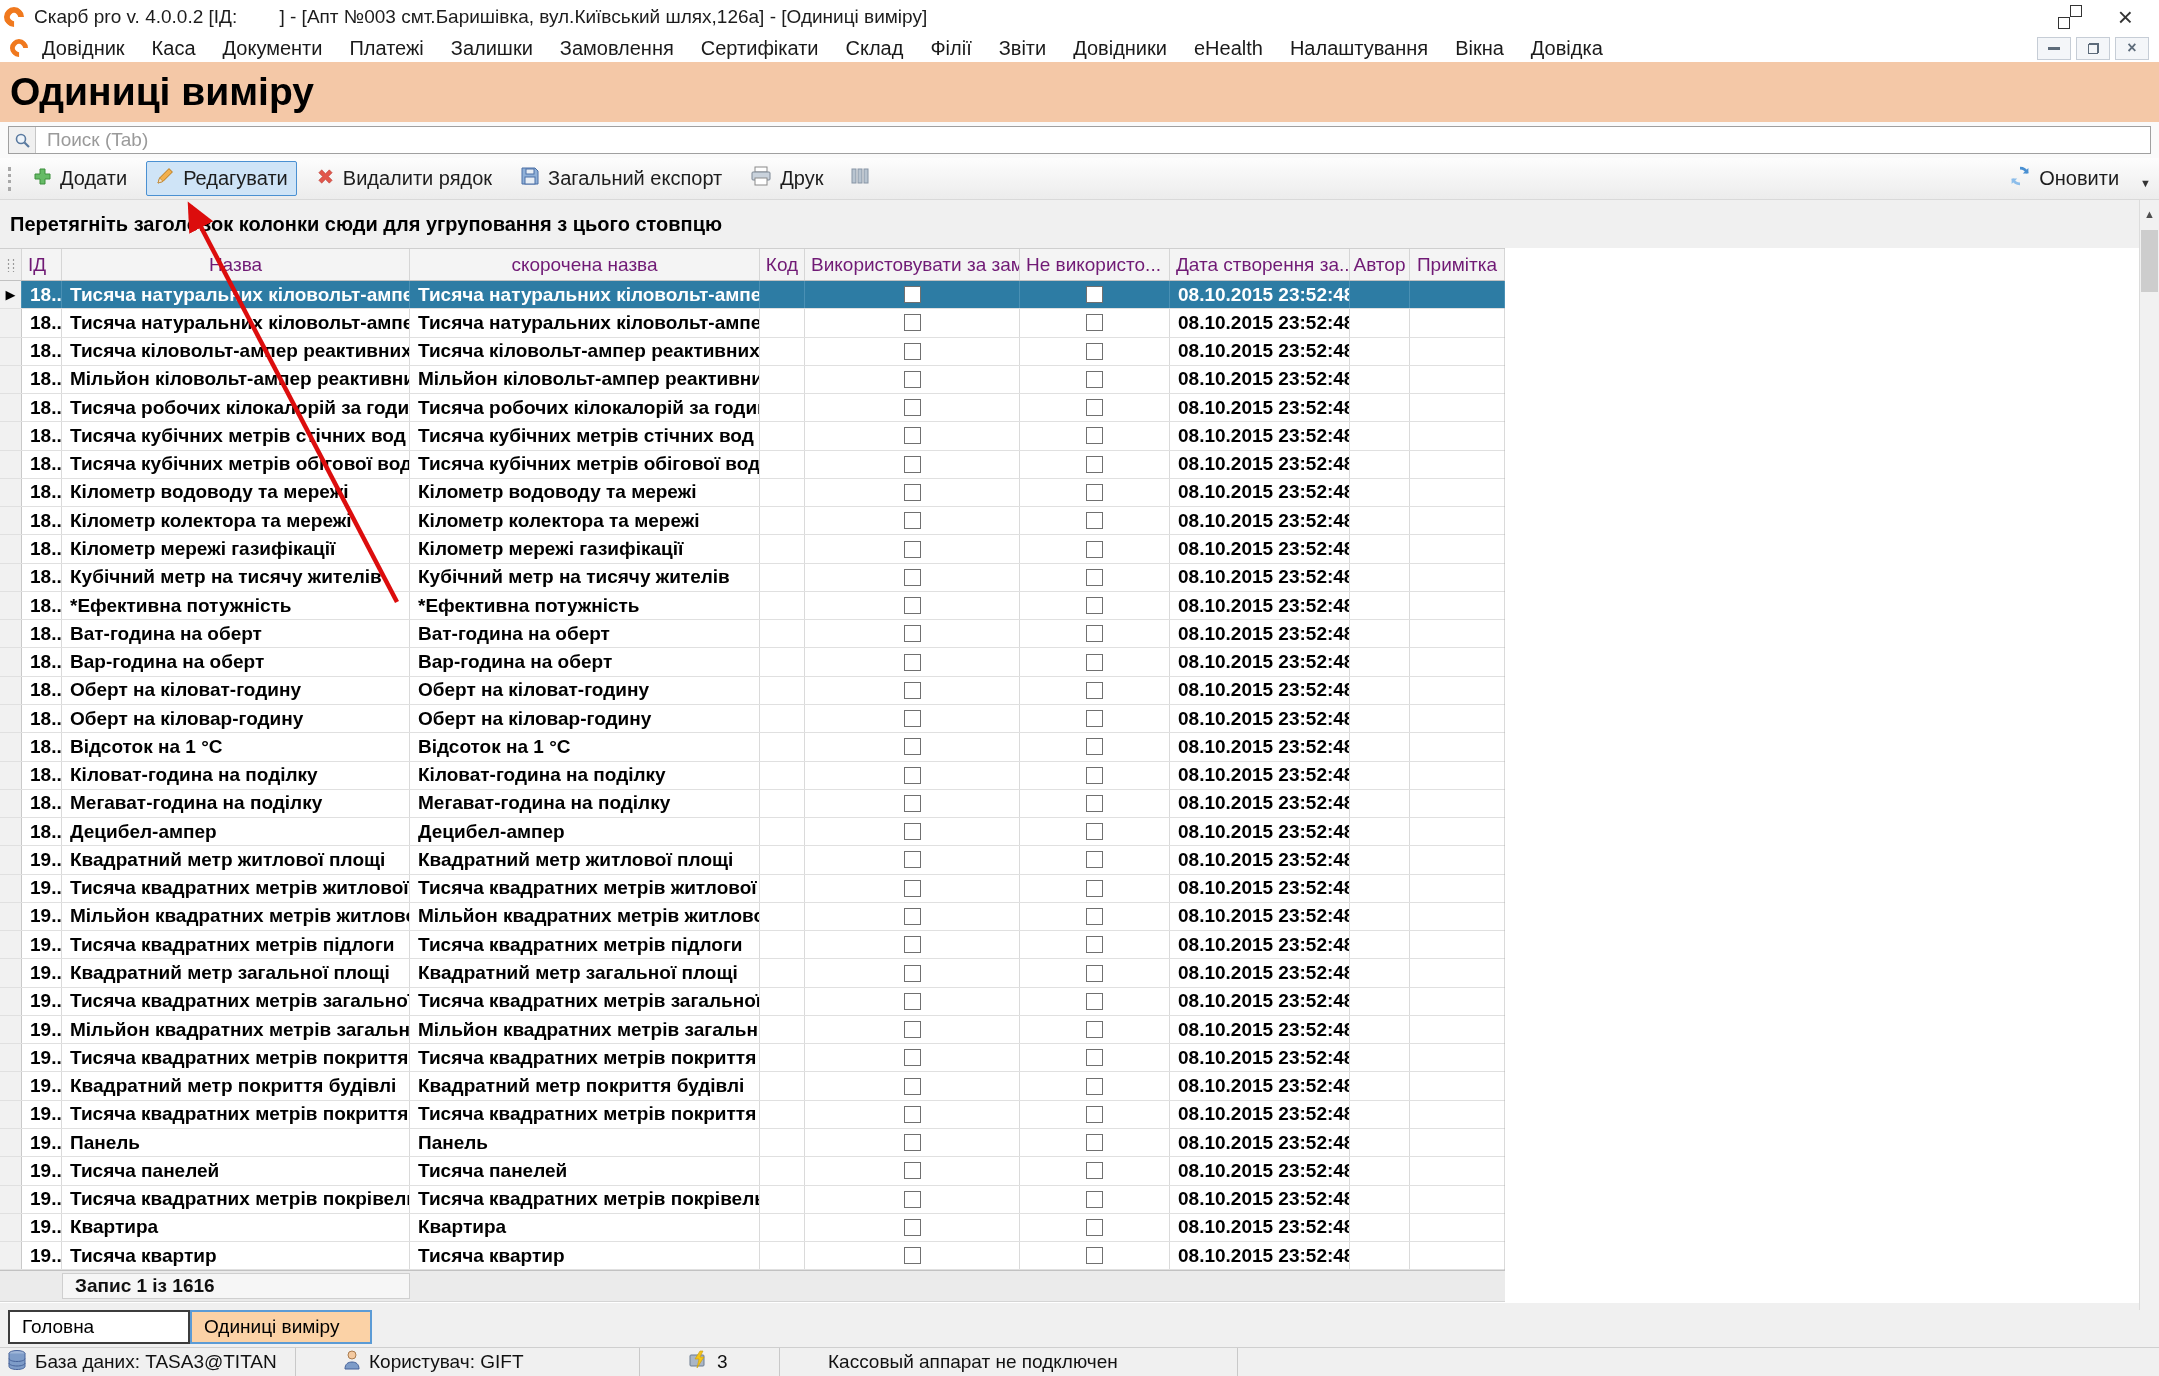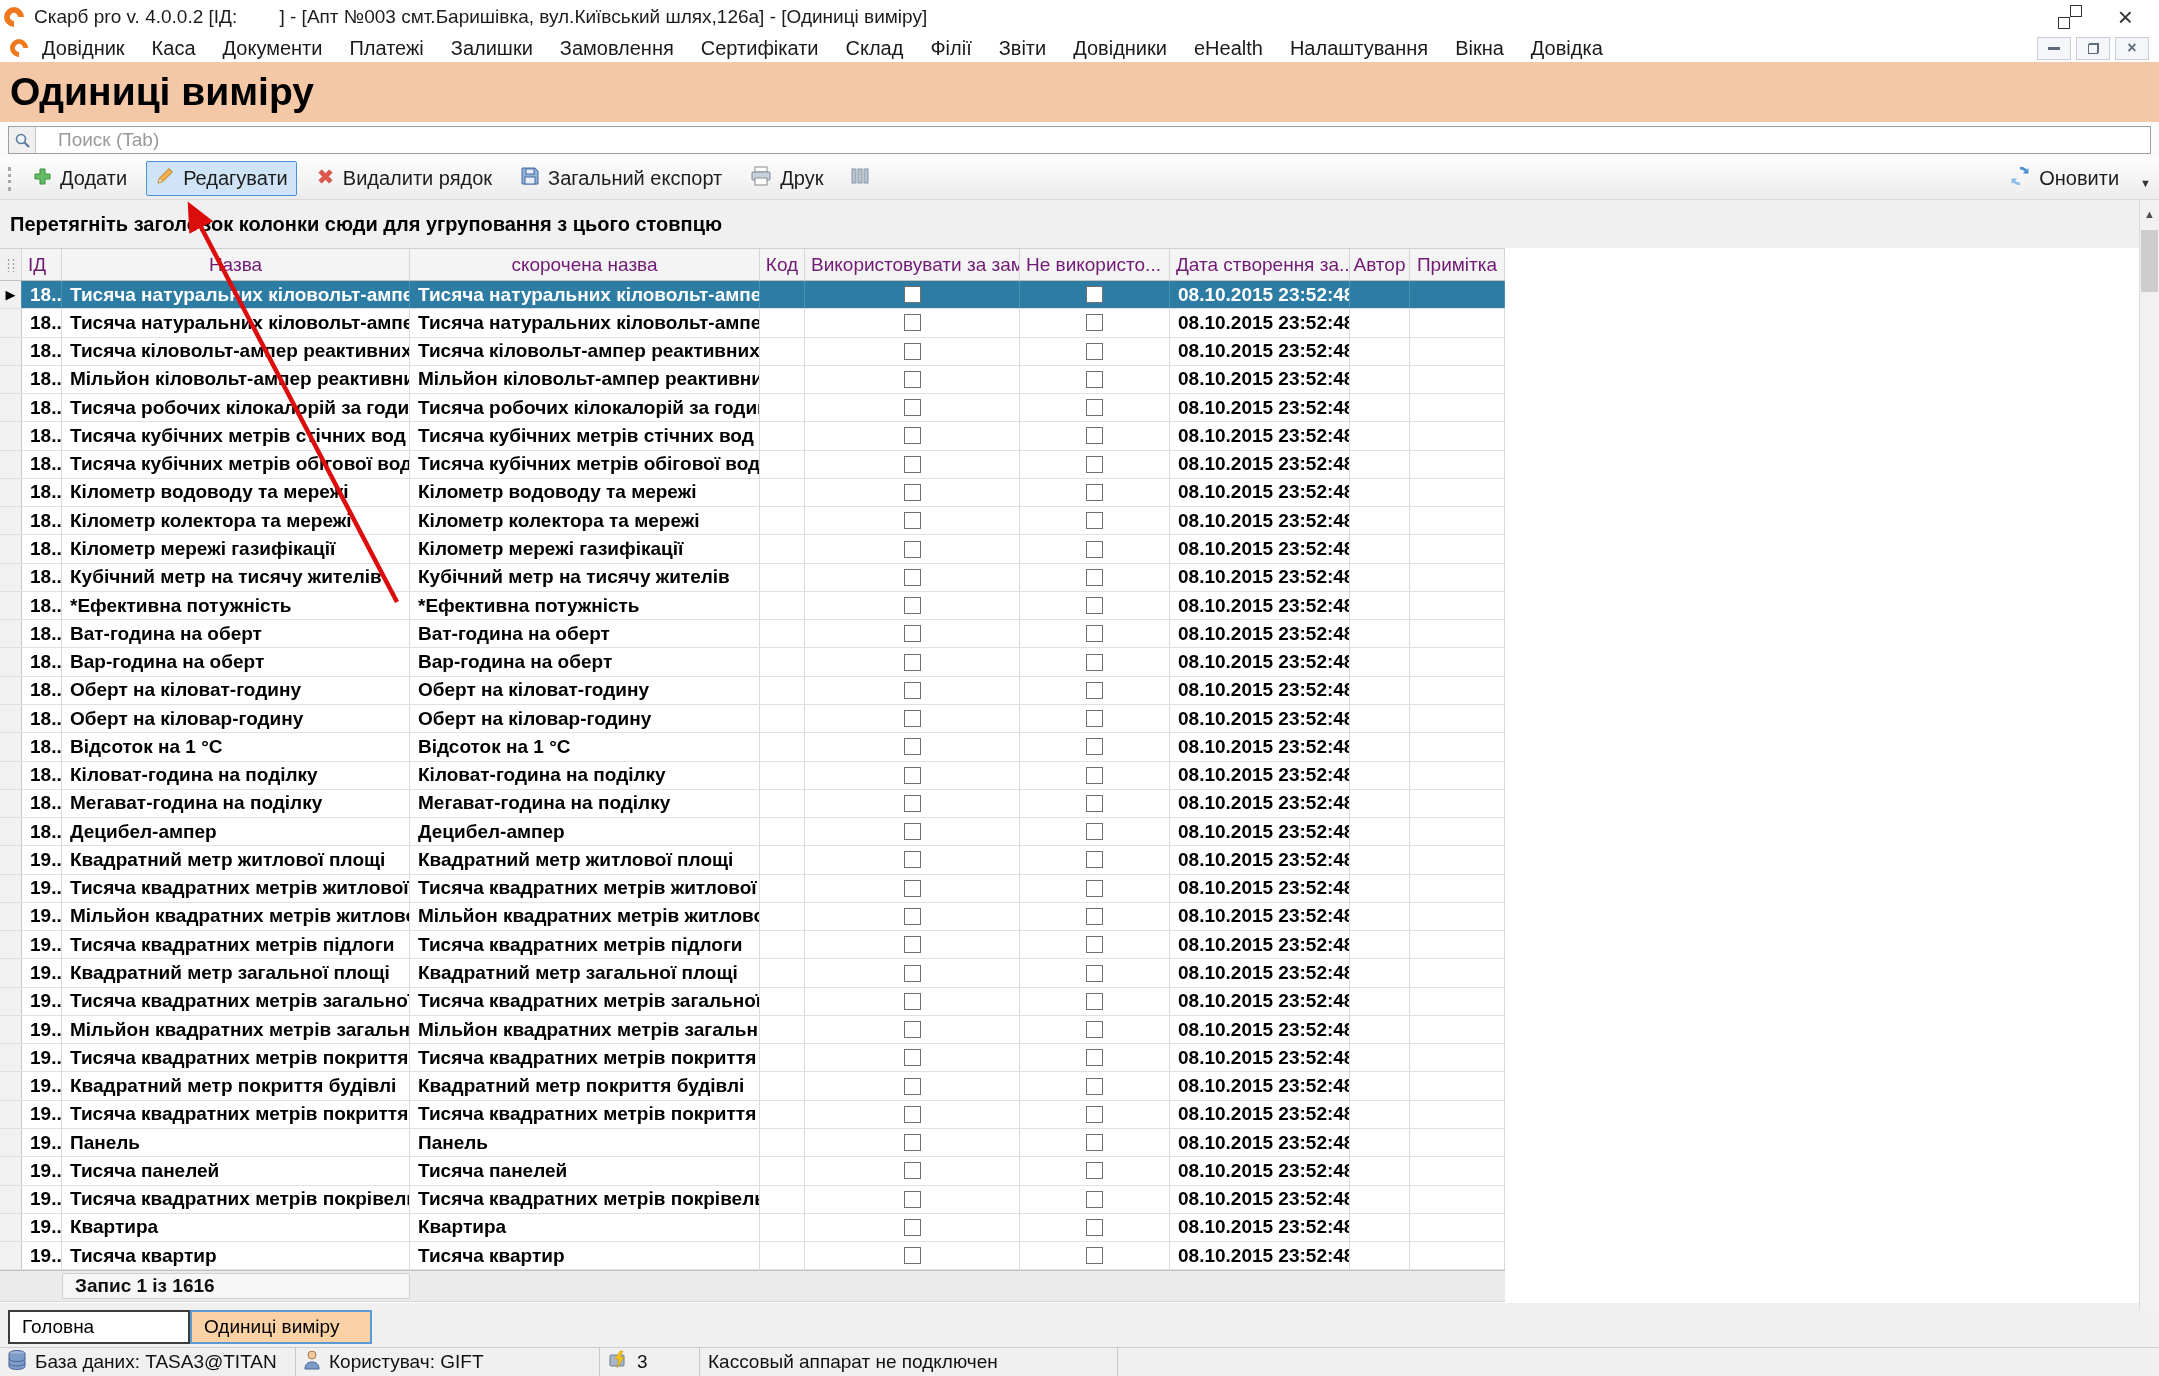--- a/index.html
+++ b/index.html
@@ -30,21 +30,21 @@
   .mdi-btn .ic-restore::before { width:8px; height:8px; border-width:1.5px; }
   .mdi-btn .ic-restore::after { width:8px; height:8px; border-width:1.5px; background:#f4f6f9; }
   .mdi-min { width:12px; height:3px; background:#5d6b7a; }
   
   .titleband { height:60px; background:#f4c8a7; display:flex; align-items:center; padding:0 10px; }
   .page-title { font-size:39px; font-weight:bold; margin:0; color:#000; }
   
   .searchrow { height:36px; background:#fafafa; display:flex; align-items:center; padding:0 8px; }
   .searchbox { flex:1; height:28px; background:#fff; border:1px solid #a0a0a0; display:flex; align-items:stretch; }
   .search-iconbox { width:27px; background:#f0f0f0; border-right:1px solid #c6c6c6; display:flex; align-items:center; justify-content:center; }
-  .searchbox input { flex:1; border:none; outline:none; font-size:19px; padding:0 22px; font-family:inherit; color:#6d28d9; }
+  .searchbox input { flex:1; border:none; outline:none; font-size:19px; padding:0 11px; font-family:inherit; color:#6d28d9; }
   .searchbox input::placeholder { color:#9a9a9a; }
   
   .toolbar { height:42px; background:linear-gradient(#fdfdfd,#ececec); border-bottom:1px solid #d9d9d9;
              display:flex; align-items:center; padding:0 8px; gap:10px; }
   .grip { width:4px; height:24px; border-left:3px dotted #a8a8a8; margin-right:2px; }
   .tbtn { display:flex; align-items:center; gap:8px; font-size:20px; color:#1d1d1d; padding:4px 8px; border:1px solid transparent; }
   .tbtn.active { background:#cfe4f7; border:1px solid #4a90d2; border-radius:2px; }
   .toolbar .spacer { flex:1; }
   .caret { font-size:11px; color:#333; margin-left:2px; margin-top:8px; }
   
@@ -86,21 +86,21 @@
   .vs-up { top:0; } .vs-down { bottom:0; }
   .vs-thumb { position:absolute; left:1px; top:30px; width:17px; height:62px; background:#cdcdcd; }
   
   .tabsrow { position:absolute; left:0; top:1310px; width:100%; height:37px; background:#f0f0f0;
              display:flex; gap:0; padding-left:8px; align-items:flex-start; }
   .tab { height:34px; width:182px; display:flex; align-items:center; padding:0 12px; font-size:19px;
          background:#ffffff; border:2px solid #3c3c3c; color:#000; }
   .tab.active { background:#fbd2a6; border:2px solid #5b9bd5; }
   
   .statusbar { position:absolute; left:0; top:1347px; width:100%; height:29px; background:#f0f0f0;
-               border-top:1px solid #cfcfcf; display:flex; align-items:center; font-size:19px; }
+               border-top:1px solid #cfcfcf; display:flex; align-items:center; font-size:19px;gap:40px; }
   .sb-seg { display:flex; align-items:center; gap:9px; padding-left:8px; height:100%; border-right:1px solid #c9c9c9; }
   .sb-1 { width:296px; } .sb-2 { width:304px; } .sb-3 { width:100px; } .sb-4 { width:418px; }
   .sb-5 { border-right:none; padding-left:12px; flex:1; }
   
   .arrow-overlay { position:absolute; left:0; top:0; width:2159px; height:1376px; pointer-events:none; z-index:50; }
 </style>
 </head>
 <body>
 
 <div class="titlebar">

